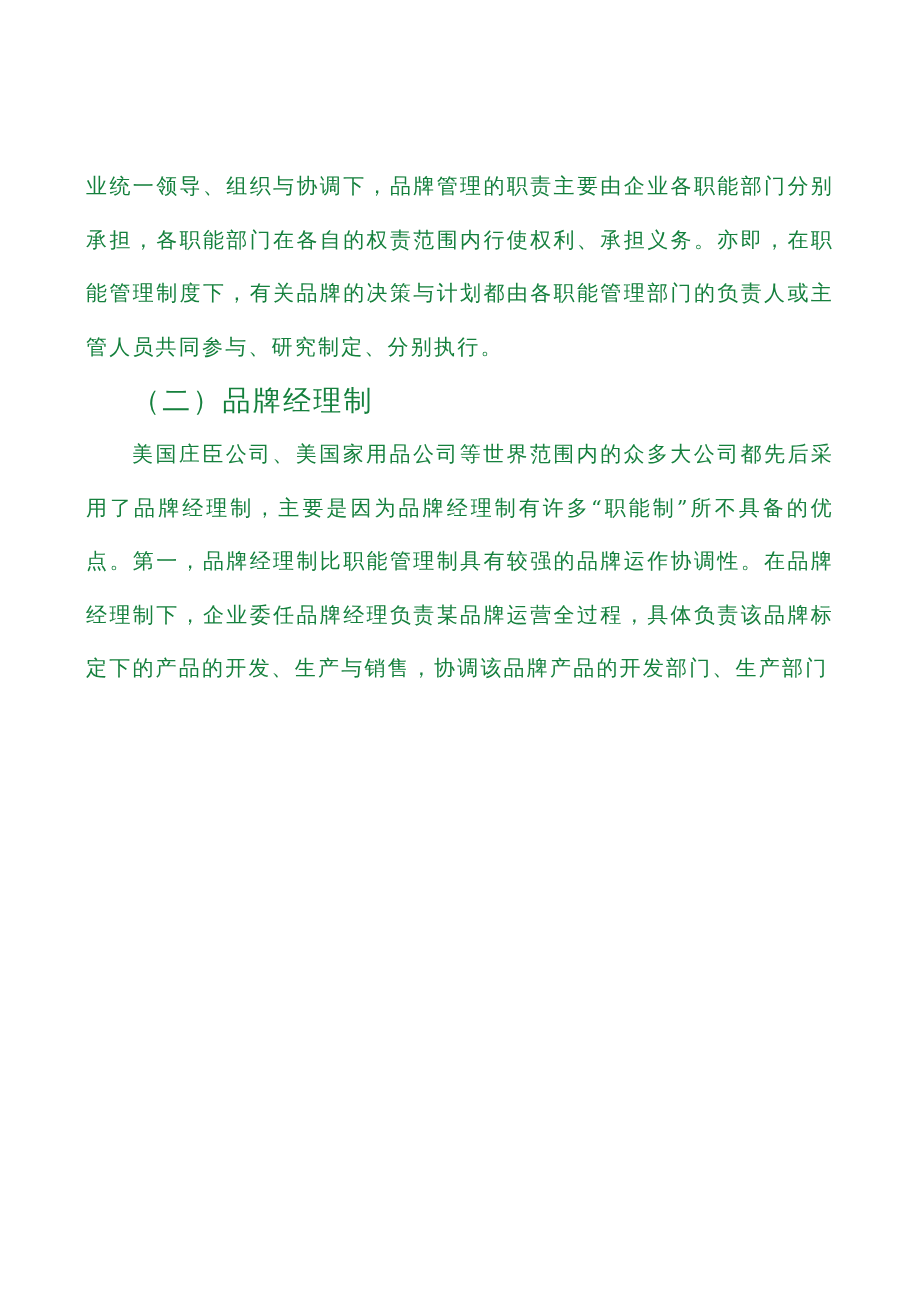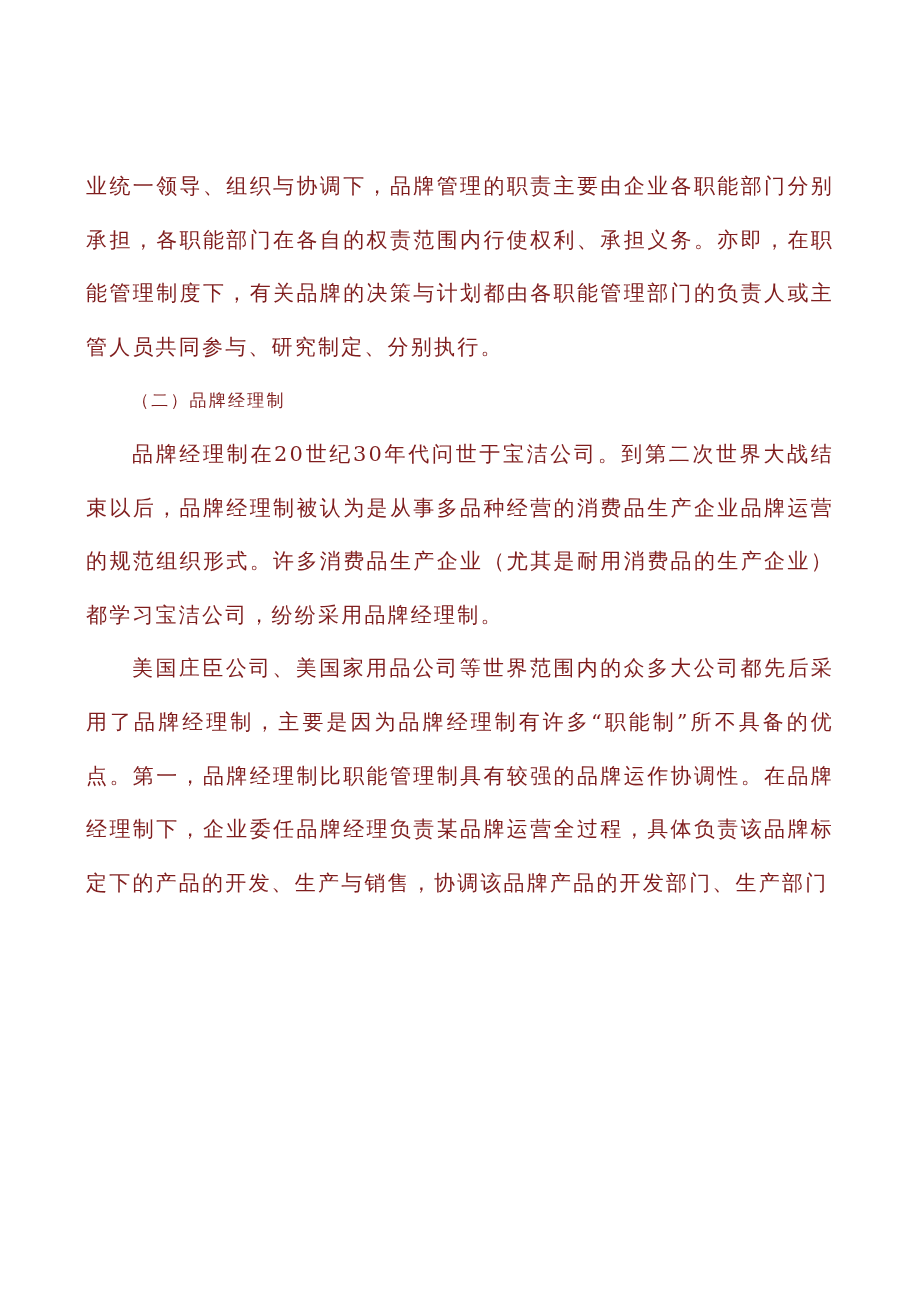--- a/index.html
+++ b/index.html
@@ -5,28 +5,27 @@
   html, body { margin: 0; padding: 0; background: #ffffff; }
   body { width: 920px; height: 1301px; position: relative; overflow: hidden; }
   .page {
     position: absolute;
     left: 86px;
     top: 160px;
     width: 748px;
     font-family: "DejaVu Serif", "Liberation Serif", serif;
     font-size: 21px;
     line-height: 53.6px;
-    color: #7f1d1d;
+    color: #15803d;
     letter-spacing: 2.2px;
   }
   .para { margin: 0; padding: 0; text-align: justify; text-justify: inter-character; }
   .indent { text-indent: 46px; }
-  .heading { text-indent: 46px; margin: 0; font-weight: normal; font-size: 17px; }
+  .heading { text-indent: 46px; margin: 0; font-weight: normal; font-size: 28px; }
 </style>
 </head>
 <body>
 
 <div class="page">
   <p class="para">业统一领导、组织与协调下，品牌管理的职责主要由企业各职能部门分别承担，各职能部门在各自的权责范围内行使权利、承担义务。亦即，在职能管理制度下，有关品牌的决策与计划都由各职能管理部门的负责人或主管人员共同参与、研究制定、分别执行。</p>
   <h2 class="heading">（二）品牌经理制</h2>
-  <p class="para indent">品牌经理制在20世纪30年代问世于宝洁公司。到第二次世界大战结束以后，品牌经理制被认为是从事多品种经营的消费品生产企业品牌运营的规范组织形式。许多消费品生产企业（尤其是耐用消费品的生产企业）都学习宝洁公司，纷纷采用品牌经理制。</p>
   <p class="para indent">美国庄臣公司、美国家用品公司等世界范围内的众多大公司都先后采用了品牌经理制，主要是因为品牌经理制有许多“职能制”所不具备的优点。第一，品牌经理制比职能管理制具有较强的品牌运作协调性。在品牌经理制下，企业委任品牌经理负责某品牌运营全过程，具体负责该品牌标定下的产品的开发、生产与销售，协调该品牌产品的开发部门、生产部门</p>
 </div>
 
 </body></html>

